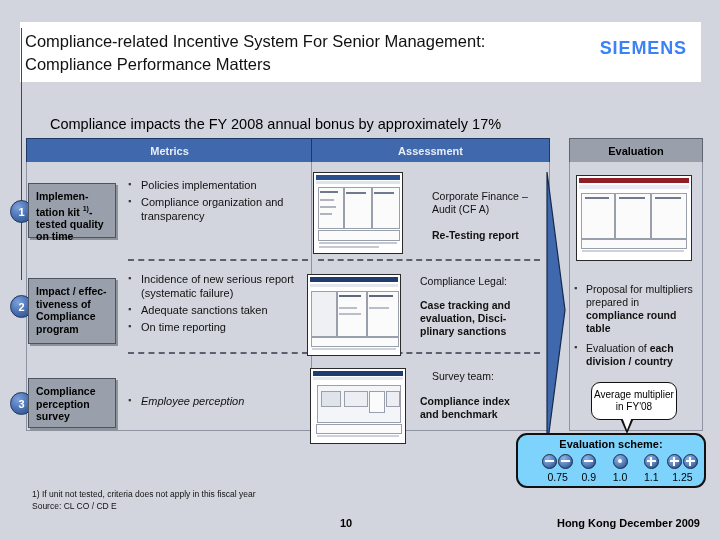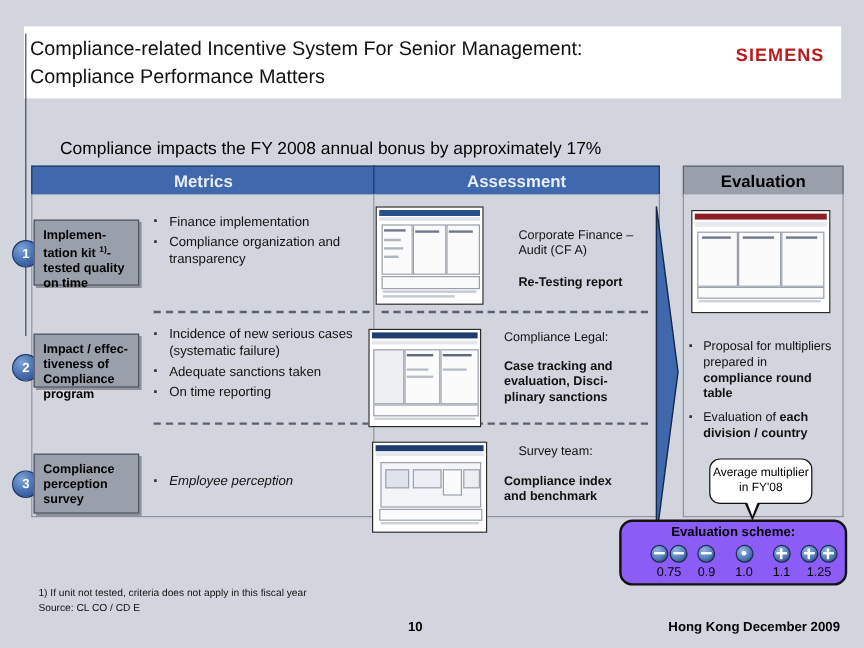--- a/index.html
+++ b/index.html
@@ -17,37 +17,37 @@
     position:absolute; left:20px; top:22px; width:681px; height:60px;
     background:#ffffff;
     display:flex; align-items:center;
   }
   .slide-title{
     position:absolute; left:5px; top:8px; width:520px;
     font-size:16.5px; line-height:23px; color:#111;
   }
   .siemens-logo{
     position:absolute; right:14px; top:16px;
-    font-size:15px; font-weight:bold; letter-spacing:.9px;
-    color:#b91c1c;
+    font-size:18px; font-weight:bold; letter-spacing:.9px;
+    color:#3b82f6;
   }
 
   
   .subtitle{
     position:absolute; left:50px; top:116px; width:640px;
     font-size:14.5px; font-weight:normal; color:#000;
   }
 
   
   .board{position:absolute; left:0; top:138px; width:720px; height:320px;}
 
   .col-hdr{
     position:absolute; height:24px;
     background:#3f68ad; border:1px solid #1f3864;
-    color:#e8edf7; font-size:14px; font-weight:bold;
+    color:#e8edf7; font-size:11px; font-weight:bold;
     display:flex; align-items:center; justify-content:center;
   }
   .col-hdr.metrics{left:26px; top:0; width:285px;}
   .col-hdr.assessment{left:311px; top:0; width:237px;}
   .col-hdr.evaluation{
     left:569px; top:0; width:132px;
     background:#9aa0ab; border:1px solid #5c6470; color:#000;
   }
 
   .metrics-panel{
@@ -82,21 +82,21 @@
 
   
   .metric-box{
     position:absolute; left:28px; width:88px;
     background:#9aa0ab; border:1px solid #4c5462;
     box-shadow:2px 2px 0 rgba(60,64,72,.45);
     font-size:10.5px; font-weight:bold; line-height:12.6px;
     padding:6px 5px 6px 7px; box-sizing:border-box; color:#000;
   }
   .metric-box.m1{top:183px; height:55px;}
-  .metric-box.m2{top:278px; height:45px;}
+  .metric-box.m2{top:278px; height:66px;}
   .metric-box.m3{top:378px; height:50px;}
 
   
   .metric-bullets{
     position:absolute; left:128px; width:180px;
     font-size:11px; line-height:14px; color:#111;
   }
   .metric-bullets.r1{top:178px;}
   .metric-bullets.r2{top:272px;}
   .metric-bullets.r3{top:394px;font-style:italic;}
@@ -176,21 +176,21 @@
   }
   .callout-tail-in{
     position:absolute; left:622px; top:417px; width:0;height:0;
     border-left:5px solid transparent; border-right:5px solid transparent;
     border-top:13px solid #fff; z-index:7;
   }
 
   
   .scheme{
     position:absolute; left:516px; top:433px; width:190px; height:55px;
-    background:#8b5cf6; border:2.2px solid #111; border-radius:11px;
+    background:#7dd3fc; border:2.2px solid #111; border-radius:11px;
     box-sizing:border-box; z-index:8;
   }
   .scheme-title{
     position:absolute; left:0; right:0; top:3px;
     text-align:center; font-size:11px; font-weight:bold;
   }
   .scheme-row{
     position:absolute; left:24px; right:6px; top:19px;
     display:flex; justify-content:space-between; align-items:flex-start;
   }
@@ -255,27 +255,27 @@
 </div>
 <div class="metric-box m2">
   Impact / effec-<br>tiveness of<br>Compliance<br>program
 </div>
 <div class="metric-box m3">
   Compliance<br>perception<br>survey
 </div>
 
 <div class="metric-bullets r1">
   <ul>
-    <li>Finance implementation</li>
+    <li>Policies implementation</li>
     <li>Compliance organization and transparency</li>
   </ul>
 </div>
 <div class="metric-bullets r2">
   <ul>
-    <li>Incidence of new serious cases (systematic failure)</li>
+    <li>Incidence of new serious report (systematic failure)</li>
     <li>Adequate sanctions taken</li>
     <li>On time reporting</li>
   </ul>
 </div>
 <div class="metric-bullets r3">
   <ul>
     <li>Employee perception</li>
   </ul>
 </div>
 

